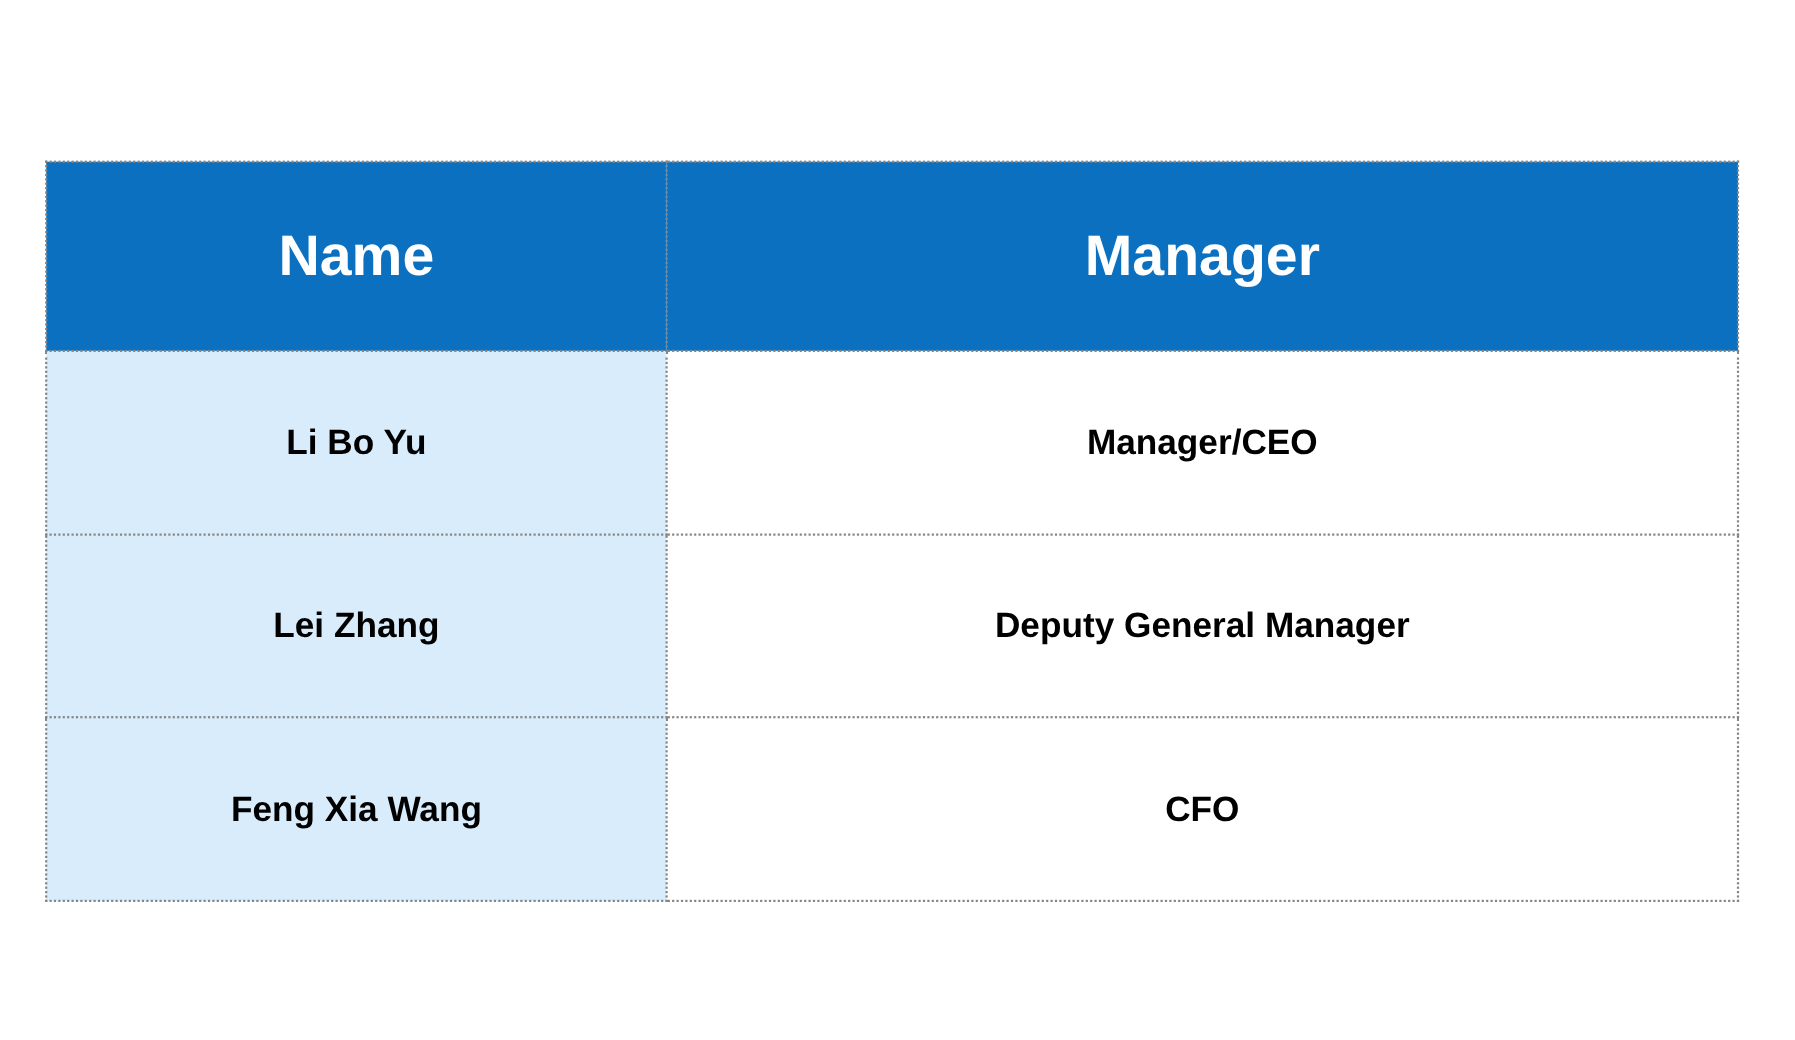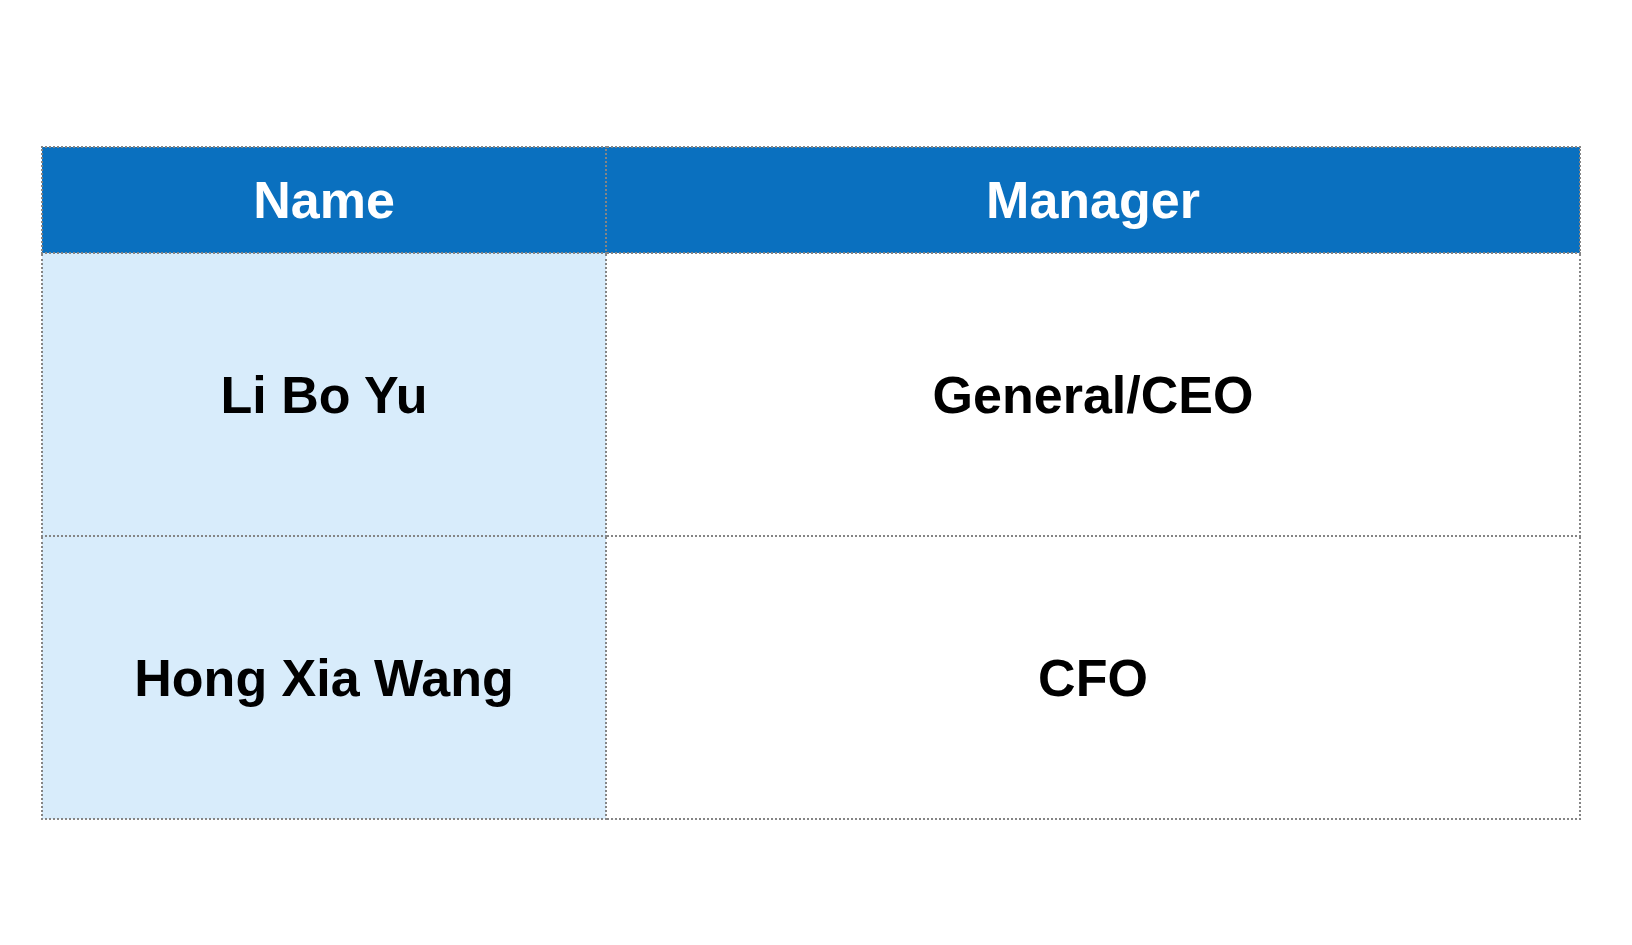--- a/index.html
+++ b/index.html
@@ -31,31 +31,31 @@
     border-collapse: collapse;
     table-layout: fixed;
   }
   table.mgmt col.col-name { width: 564px; }
   table.mgmt col.col-position { width: 974px; }
   table.mgmt th, table.mgmt td {
     border: 2px dotted var(--border-color);
     text-align: center;
     vertical-align: middle;
   }
-  table.mgmt thead tr { height: 106px; }
+  table.mgmt thead tr { height: 172px; }
   table.mgmt tbody tr { height: 135px; }
   table.mgmt th {
     background: var(--header-bg);
     color: var(--header-text);
     font-size: 52px;
     font-weight: bold;
   }
   table.mgmt td {
     color: var(--cell-text);
-    font-size: 52px;
+    font-size: 32px;
     font-weight: bold;
     background: #ffffff;
   }
   table.mgmt td.name-cell {
     background: var(--name-bg);
   }
 </style>
 </head>
 <body>
 
@@ -67,21 +67,25 @@
     </colgroup>
     <thead>
       <tr>
         <th>Name</th>
         <th>Manager</th>
       </tr>
     </thead>
     <tbody>
       <tr>
         <td class="name-cell">Li Bo Yu</td>
-        <td class="position-cell">General/CEO</td>
+        <td class="position-cell">Manager/CEO</td>
       </tr>
       <tr>
-        <td class="name-cell">Hong Xia Wang</td>
+        <td class="name-cell">Lei Zhang</td>
+        <td class="position-cell">Deputy General Manager</td>
+      </tr>
+      <tr>
+        <td class="name-cell">Feng Xia Wang</td>
         <td class="position-cell">CFO</td>
       </tr>
     </tbody>
   </table>
 </div>
 
 </body></html>

